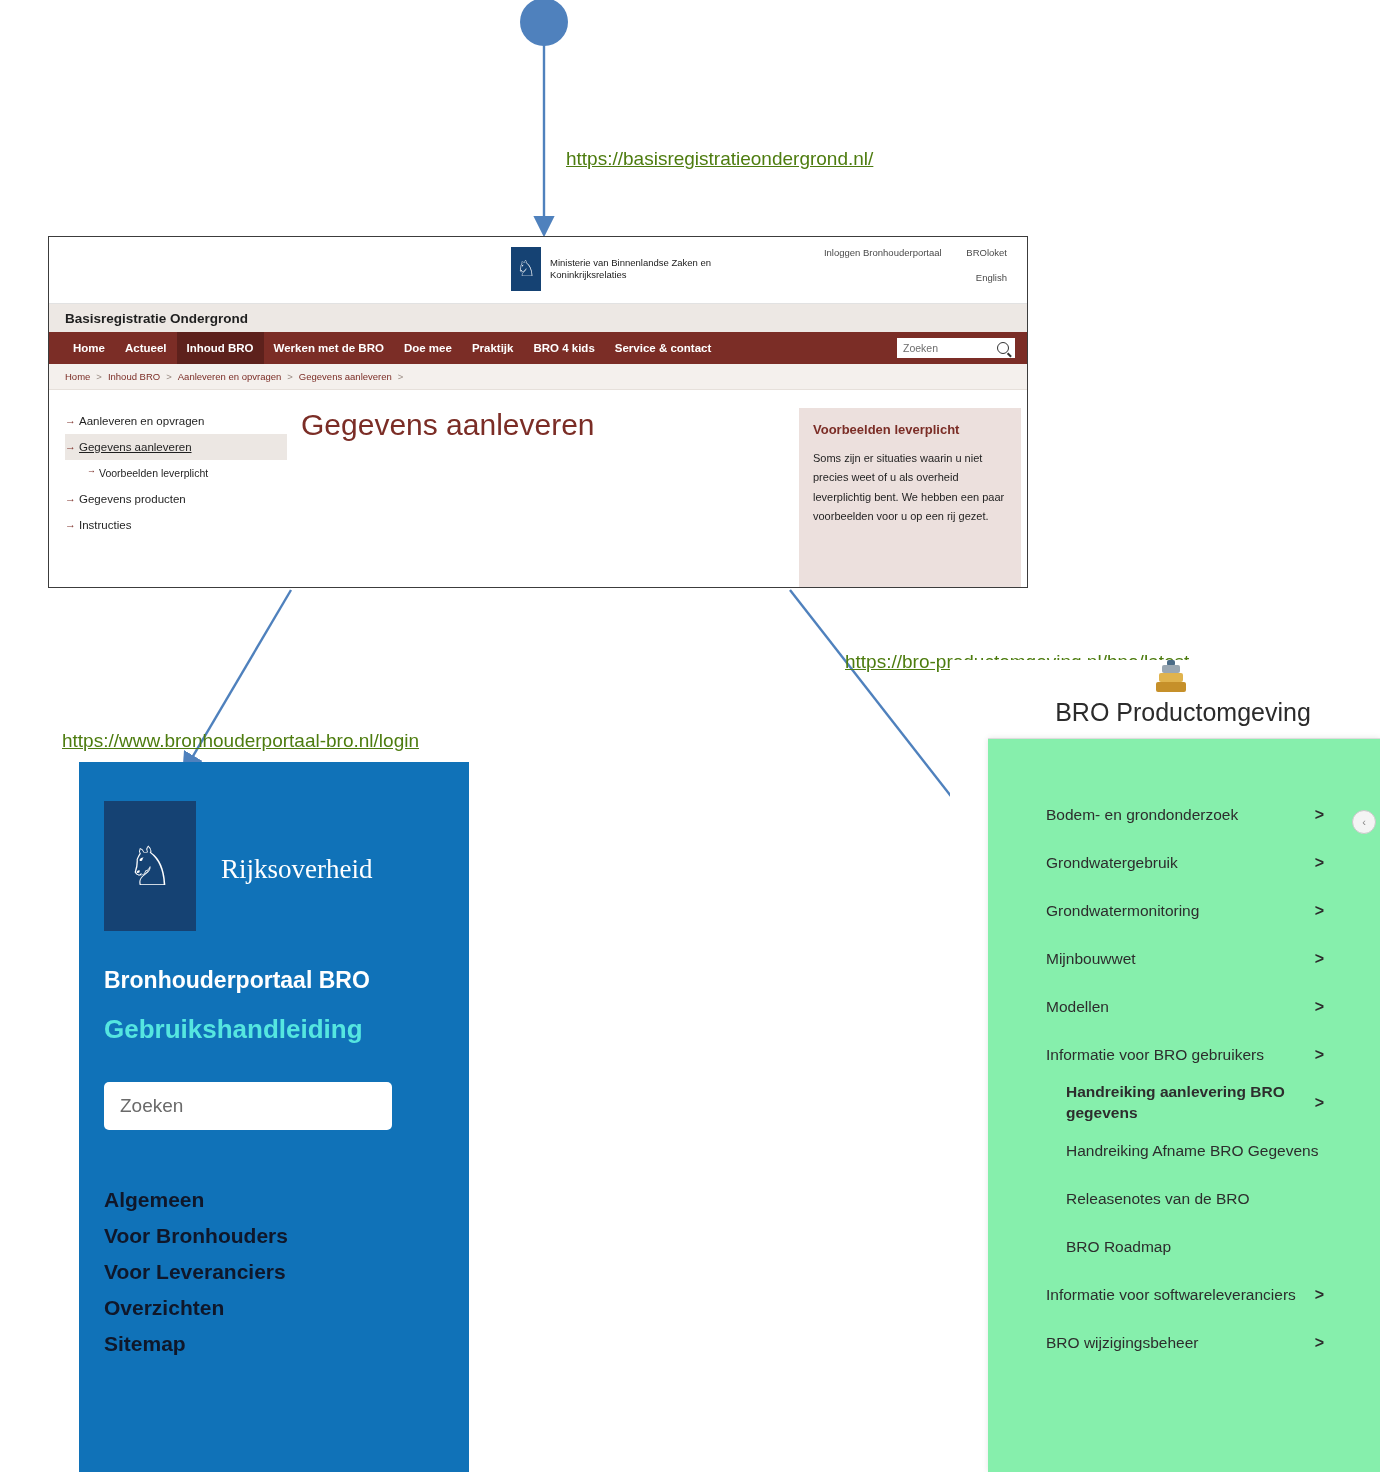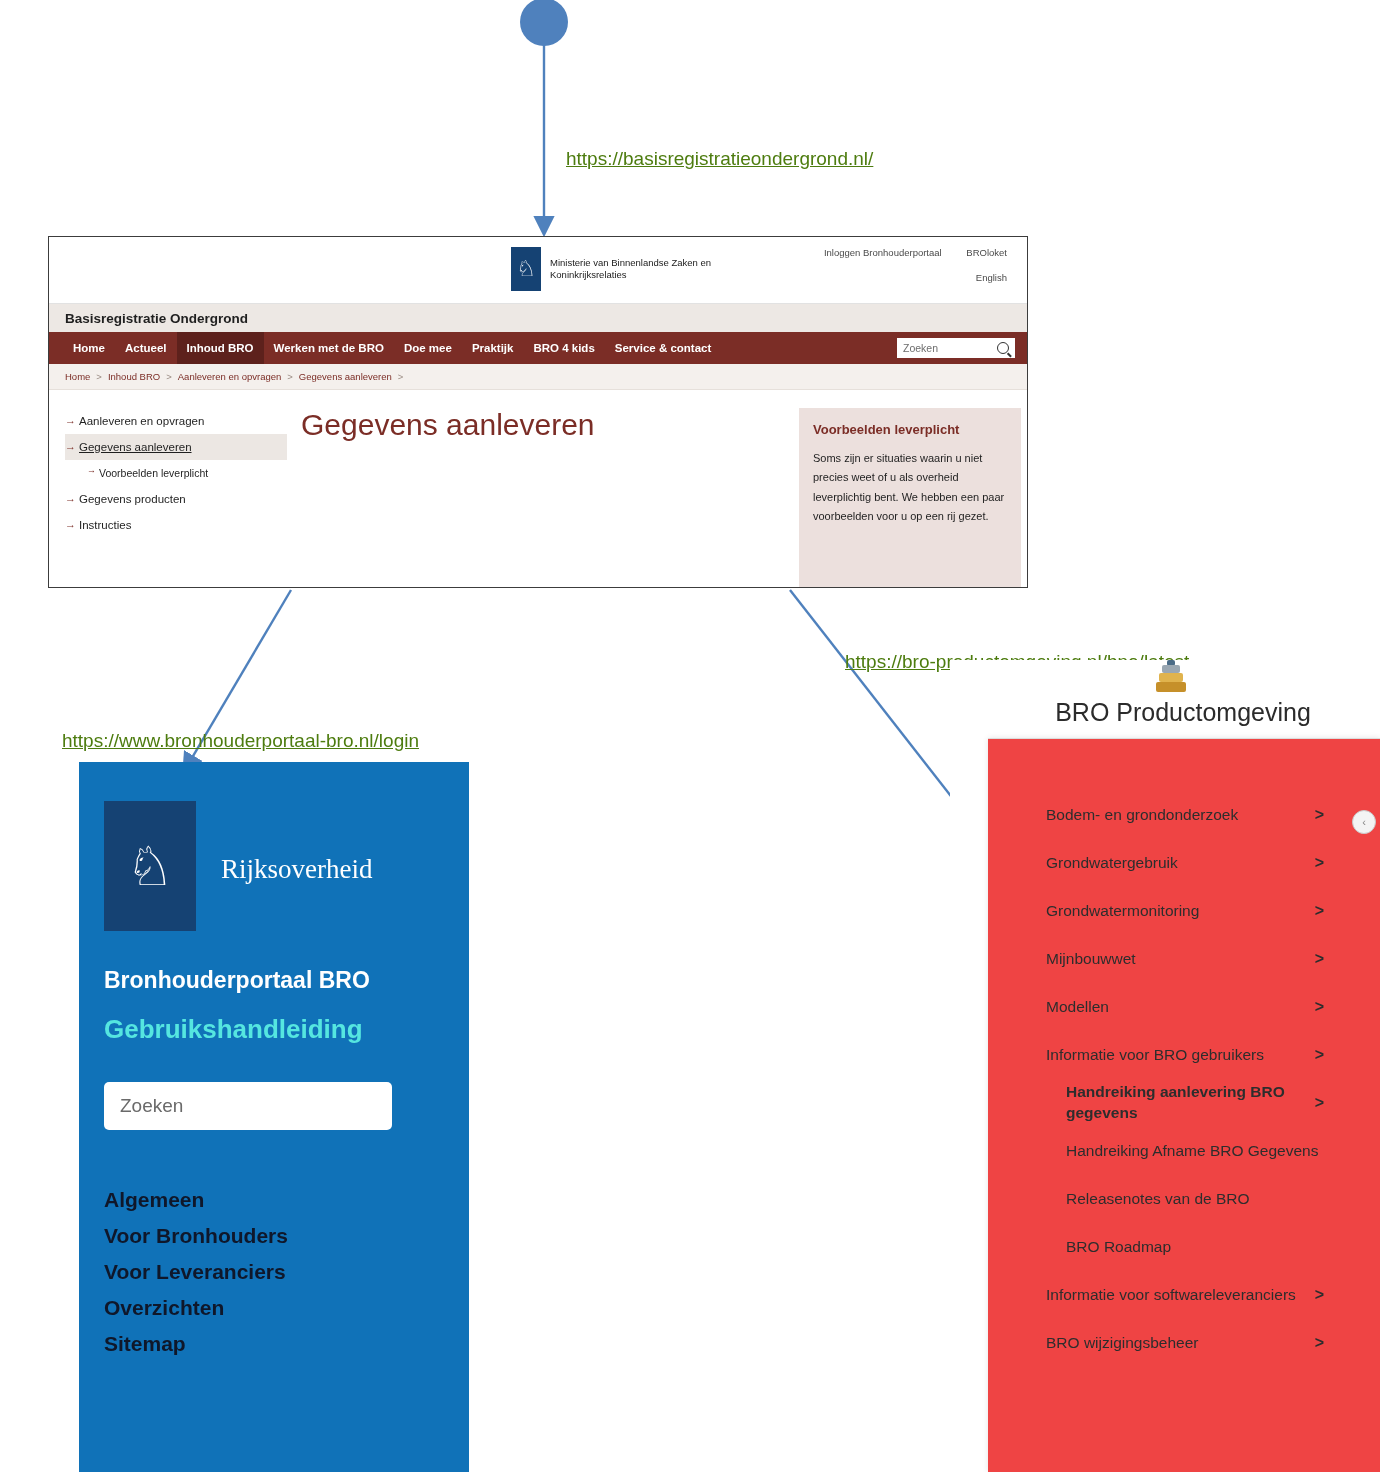--- a/index.html
+++ b/index.html
@@ -322,21 +322,21 @@
   .cake-top { position: absolute; left: 11px; top: 0px; width: 8px; height: 6px; background: #4a6b87; border-radius: 2px; }
   #bpo-title {
     font-size: 25px;
     color: #2b2b2b;
   }
   #bpo-panel {
     position: absolute;
     left: 38px; top: 78px;
     width: 392px;
     bottom: 0;
-    background: #ef4444;
+    background: #86efac;
     border-top: 1px solid #dcdcdc;
     box-shadow: 0 0 6px rgba(0,0,0,0.10);
     box-sizing: border-box;
     padding-top: 52px;
   }
   .bpo-item {
     position: relative;
     padding: 0 44px 0 58px;
     min-height: 48px;
     display: flex;

